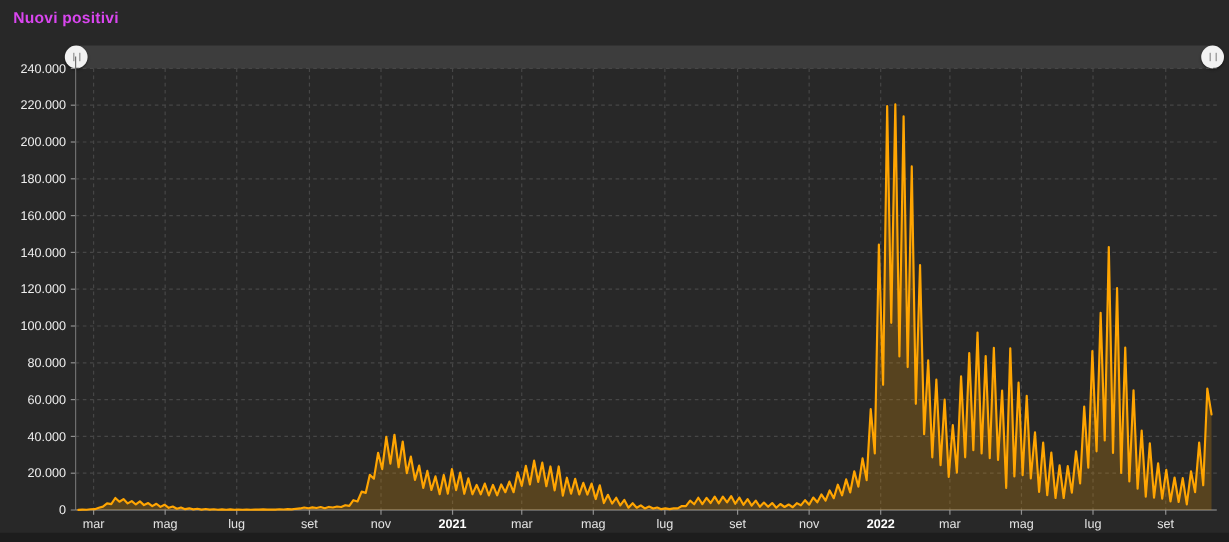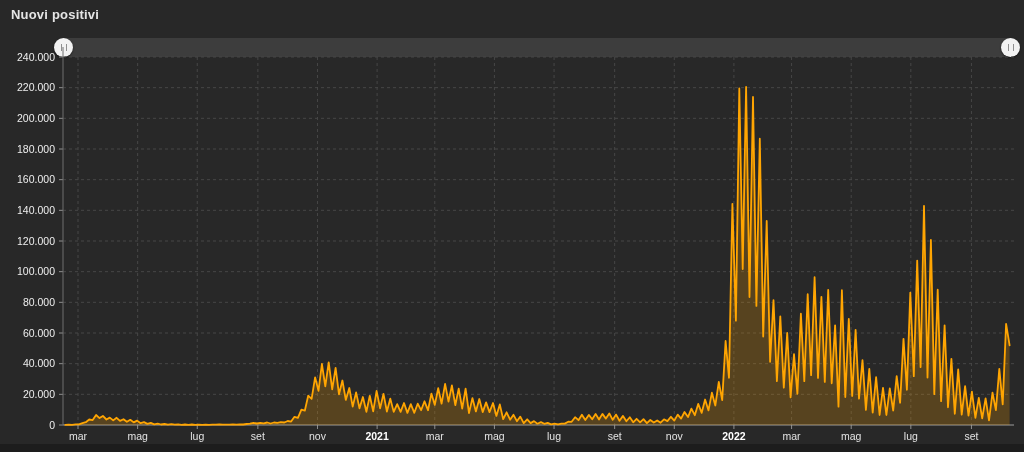--- a/index.html
+++ b/index.html
@@ -1,18 +1,18 @@
 <!DOCTYPE html>
 <html><head>
 <meta charset="utf-8">
 <style>
   html,body{margin:0;padding:0;}
   body{width:1024px;height:452px;background:#282828;overflow:hidden;
        font-family:"Liberation Sans",sans-serif;position:relative;}
-  .title{position:absolute;left:11px;top:7px;color:#e5e5e5;font-size:13px;
+  .title{position:absolute;left:11px;top:7px;color:#d946ef;font-size:13px;
          font-weight:bold;letter-spacing:.2px;}
   .slider{position:absolute;left:0;top:0;width:1024px;height:60px;}
   .track{position:absolute;left:63px;top:38px;width:951px;height:19px;
          background:#3d3d3d;border-radius:3px;}
   .handle{position:absolute;top:38px;width:19px;height:19px;border-radius:50%;
           background:#f2f2f2;box-shadow:0 1px 2px rgba(0,0,0,.5);
           display:flex;align-items:center;justify-content:center;}
   .handle.left{left:54px;}
   .handle.right{left:1001px;}
   .grip{width:4px;height:7px;border-left:1.5px solid #8f8f8f;

